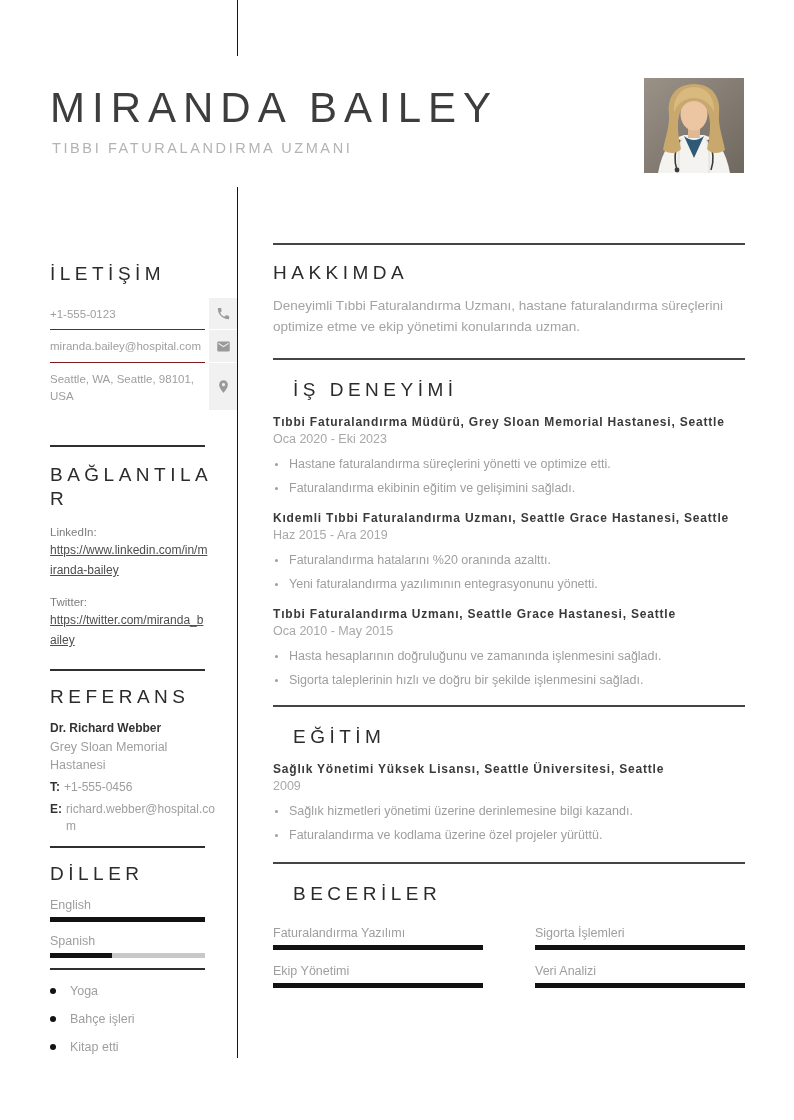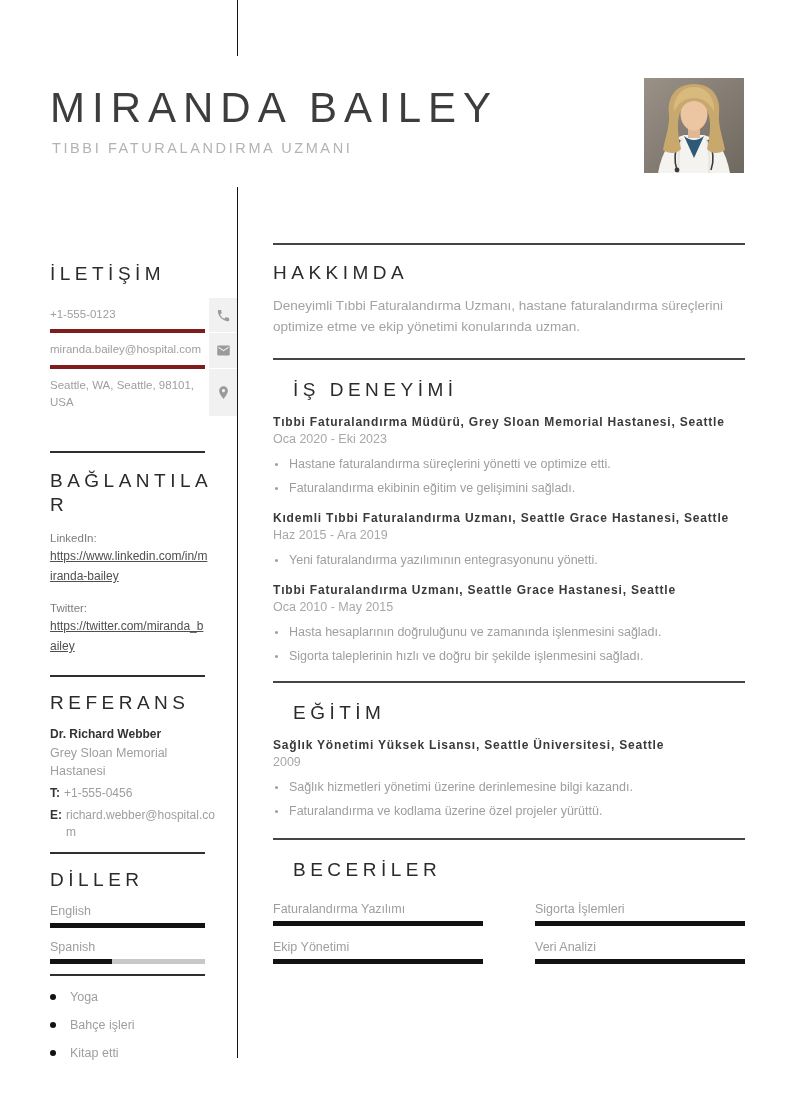--- a/index.html
+++ b/index.html
@@ -19,21 +19,21 @@
 
   
   .heading{font-size:19px;letter-spacing:4.5px;color:#2b2b2b;font-weight:500;line-height:1.25;}
   .side-heading{width:170px;word-break:break-all;}
 
   
   .sidebar{position:absolute;left:50px;top:262px;width:187px;}
   .contact-rows{margin-top:12px;}
   .contact-row{display:flex;align-items:stretch;}
   .contact-text{width:155px;font-size:11.5px;color:#9e9e9e;padding:8px 0 7px;line-height:1.45;}
-  .contact-row.underlined .contact-text{border-bottom:4px solid #7f1d1d;}
+  .contact-row.underlined .contact-text{border-bottom:1px solid #7f1d1d;}
   .icon-cell{width:28px;margin-left:4px;background:#f1f1f1;display:flex;align-items:center;
              justify-content:center;margin-bottom:1px;}
   .icon-cell svg{width:15px;height:15px;fill:#9a9a9a;}
 
   .sep{width:155px;height:2px;background:#2f2f2f;}
 
   .link-block{margin-top:12px;}
   .link-label{font-size:11.5px;color:#7d7d7d;line-height:1.6;}
   .link-url{font-size:12px;color:#4f4f4f;text-decoration:underline;word-break:break-all;
             display:block;width:158px;line-height:1.65;}
@@ -217,20 +217,24 @@
           <span class="bullet-dot"></span>
           <span>Faturalandırma ekibinin eğitim ve gelişimini sağladı.</span>
         </div>
     </div>
 
     <div class="job">
       <div class="job-title">Kıdemli Tıbbi Faturalandırma Uzmanı, Seattle Grace Hastanesi, Seattle</div>
       <div class="job-dates">Haz 2015 - Ara 2019</div>
       <div class="bullet">
           <span class="bullet-dot"></span>
+          <span>Faturalandırma hatalarını %20 oranında azalttı.</span>
+        </div>
+      <div class="bullet">
+          <span class="bullet-dot"></span>
           <span>Yeni faturalandırma yazılımının entegrasyonunu yönetti.</span>
         </div>
     </div>
 
     <div class="job">
       <div class="job-title">Tıbbi Faturalandırma Uzmanı, Seattle Grace Hastanesi, Seattle</div>
       <div class="job-dates">Oca 2010 - May 2015</div>
       <div class="bullet">
           <span class="bullet-dot"></span>
           <span>Hasta hesaplarının doğruluğunu ve zamanında işlenmesini sağladı.</span>

